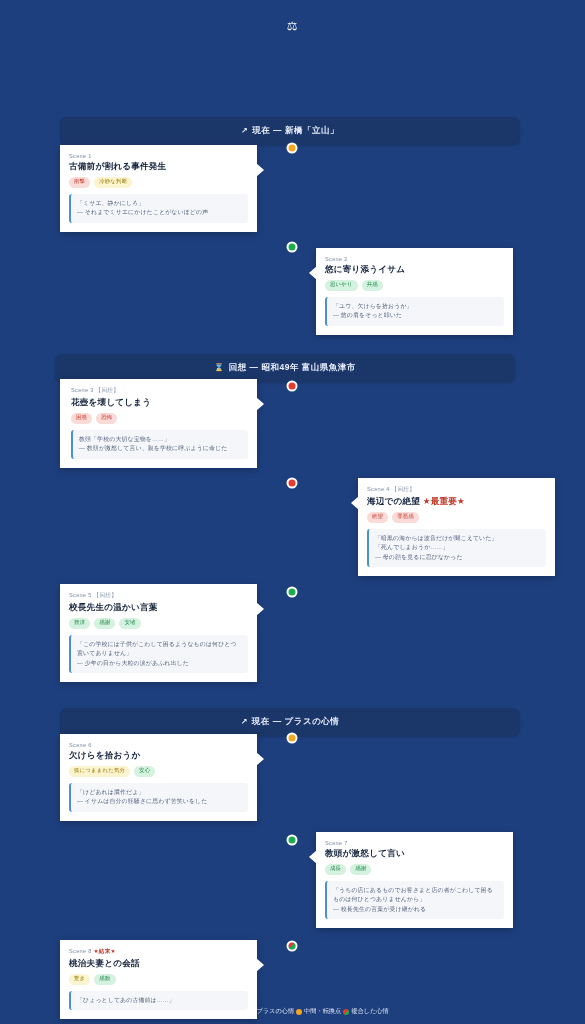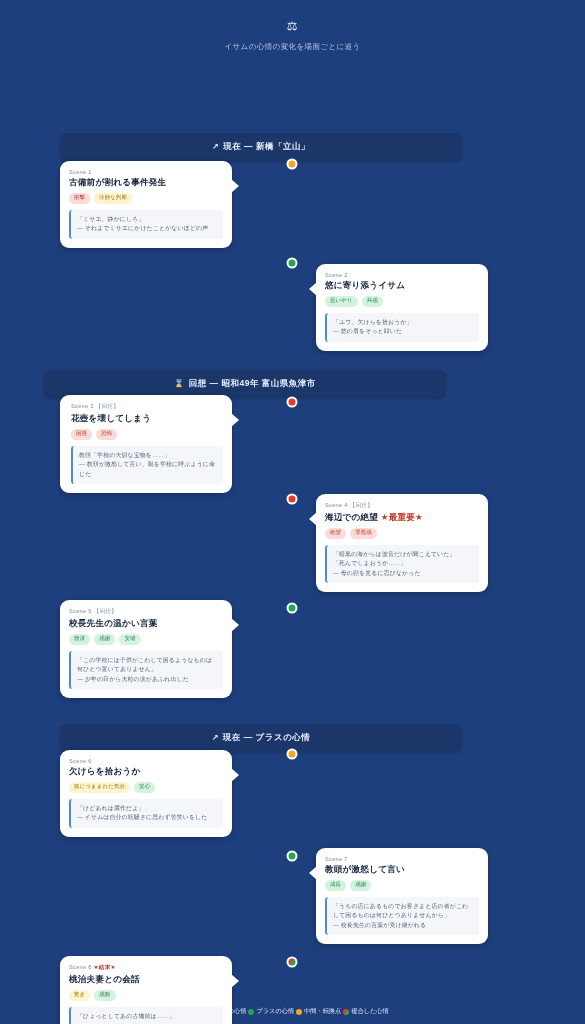--- a/index.html
+++ b/index.html
@@ -46,21 +46,21 @@
   .header .subtitle {
     margin-top: 6px;
     font-size: 7.5px;
     color: #b9c8e4;
     letter-spacing: .4px;
   }
 
   
   .section-bar {
     margin: 10px auto 0 auto;
-    width: 402px;
+    width: 460px;
     background: #1b3669;
     border-radius: 7px;
     text-align: center;
     padding: 8px 0;
     font-size: 8.5px;
     font-weight: bold;
     color: #e8eefb;
     letter-spacing: .5px;
     box-shadow: 0 1px 3px rgba(0,0,0,.18);
   }
@@ -99,23 +99,23 @@
     box-shadow: 0 0 0 1px rgba(30,63,126,.45);
   }
   .dot.neg      { background: #e8392c; }
   .dot.pos      { background: #1fab4d; }
   .dot.mid      { background: #f5a623; }
   .dot.mixed    { background: linear-gradient(135deg,#e8392c 0 50%, #1fab4d 50% 100%); }
 
   
   .card {
     position: absolute;
-    width: 172px;
+    width: 197px;
     background: #ffffff;
-    border-radius: 9px;
+    border-radius: 0;
     padding: 8px 9px 9px 9px;
     box-shadow: 0 2px 7px rgba(0,0,0,.25);
     color: #1b2a44;
     z-index: 3;
   }
   .card.left  { left: 60px; }
   .card.right { left: 316px; }
 
   .card .beak {
     position: absolute;
@@ -195,27 +195,26 @@
 </style>
 </head>
 <body>
 
 <div class="page">
 
   <div class="header">
     <h1>
       <span class="title-icon">⚖</span>
     </h1>
-    <div class="subtitle">イサムの心情の変化を場面ごとに追う</div>
   </div>
 
   <div class="timeline" id="timeline">
     <div class="axis"></div>
   <div class="section-bar" style="position: absolute; top: 61px; left: 60px;"><span class="sec-icon">↗</span><span>現在 — 新橋「立山」</span></div>
-      <div class="section-bar" style="position: absolute; top: 298px; left: 44px;"><span class="sec-icon">⌛</span><span>回想 — 昭和49年 富山県魚津市</span></div>
+      <div class="section-bar" style="position: absolute; top: 298px; left: 55px;"><span class="sec-icon">⌛</span><span>回想 — 昭和49年 富山県魚津市</span></div>
       <div class="section-bar" style="position: absolute; top: 652px; left: 60px;"><span class="sec-icon">↗</span><span>現在 — プラスの心情</span></div>
       <div class="dot mid" style="top: 102px;"></div>
       <div class="dot pos" style="top: 201px;"></div>
       <div class="dot neg" style="top: 340px;"></div>
       <div class="dot neg" style="top: 437px;"></div>
       <div class="dot pos" style="top: 546px;"></div>
       <div class="dot mid" style="top: 692px;"></div>
       <div class="dot pos" style="top: 794px;"></div>
       <div class="dot mixed" style="top: 900px;"></div>
       <div class="card left" style="top: 99px;">
@@ -250,21 +249,21 @@
         <h3>花壺を壊してしまう</h3>
         <div class="tags">
           <span class="tag red">困惑</span>
           <span class="tag red">恐怖</span>
         </div>
         <div class="quote">
           <div>教頭「学校の大切な宝物を……」</div>
           <div>— 教頭が激怒して言い、親を学校に呼ぶように命じた</div>
         </div>
       </div>
-      <div class="card right" style="top: 432px;">
+      <div class="card right" style="top: 432px; margin-left: 42px;">
         <div class="beak"></div>
         <div class="scene-label">Scene 4<span class="recall"> 【回想】</span></div>
         <h3>海辺での絶望<span class="star"> ★最重要★</span></h3>
         <div class="tags">
           <span class="tag red">絶望</span>
           <span class="tag red">罪悪感</span>
         </div>
         <div class="quote">
           <div>「暗黒の海からは波音だけが聞こえていた」</div>
           <div>「死んでしまおうか……」</div>

